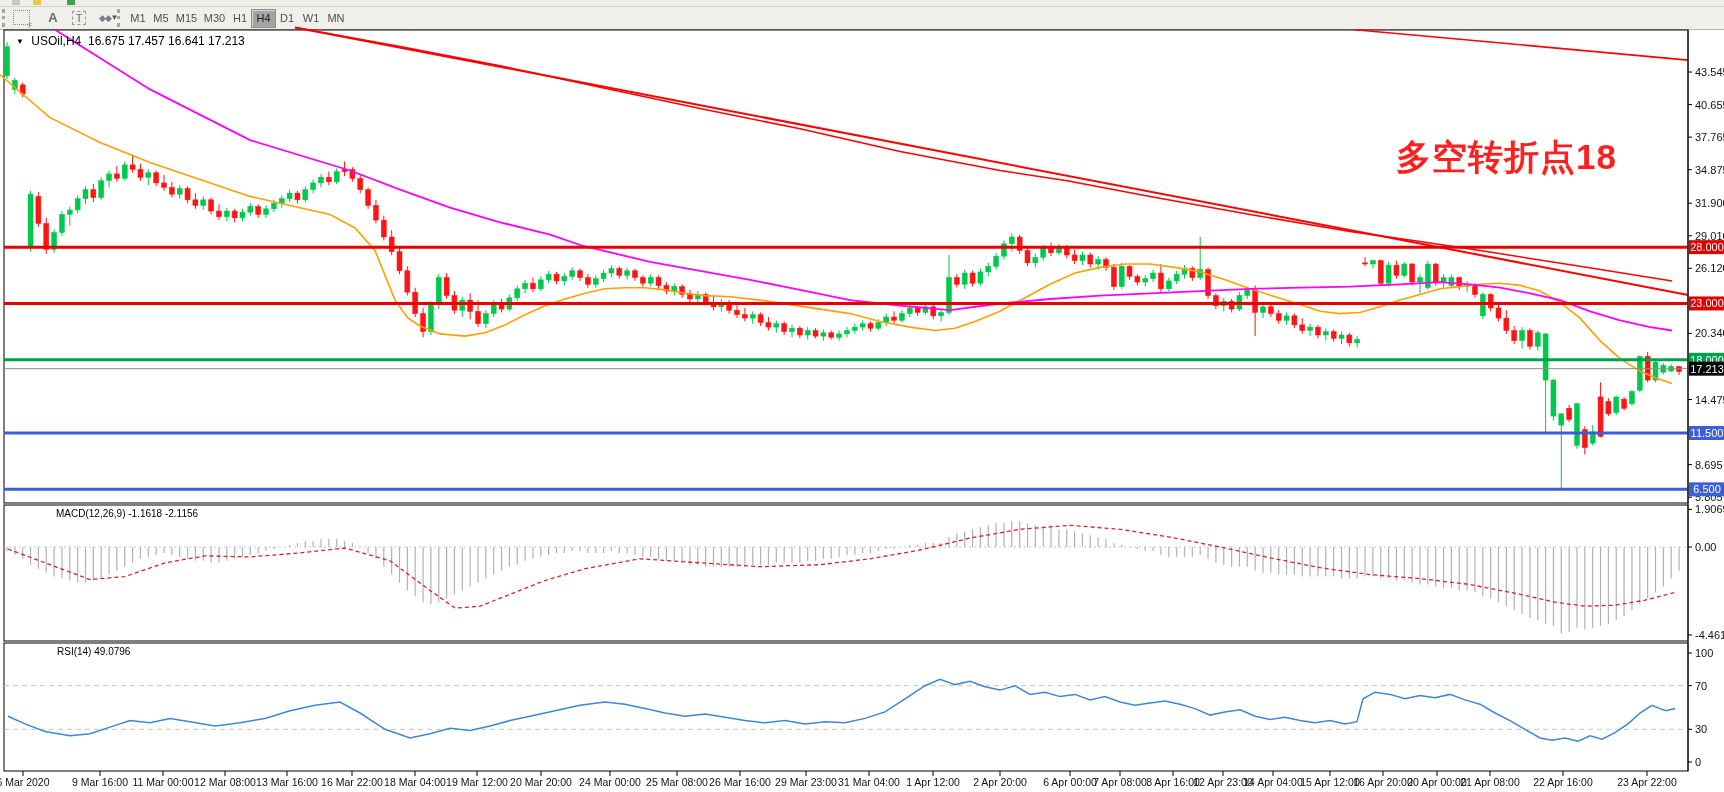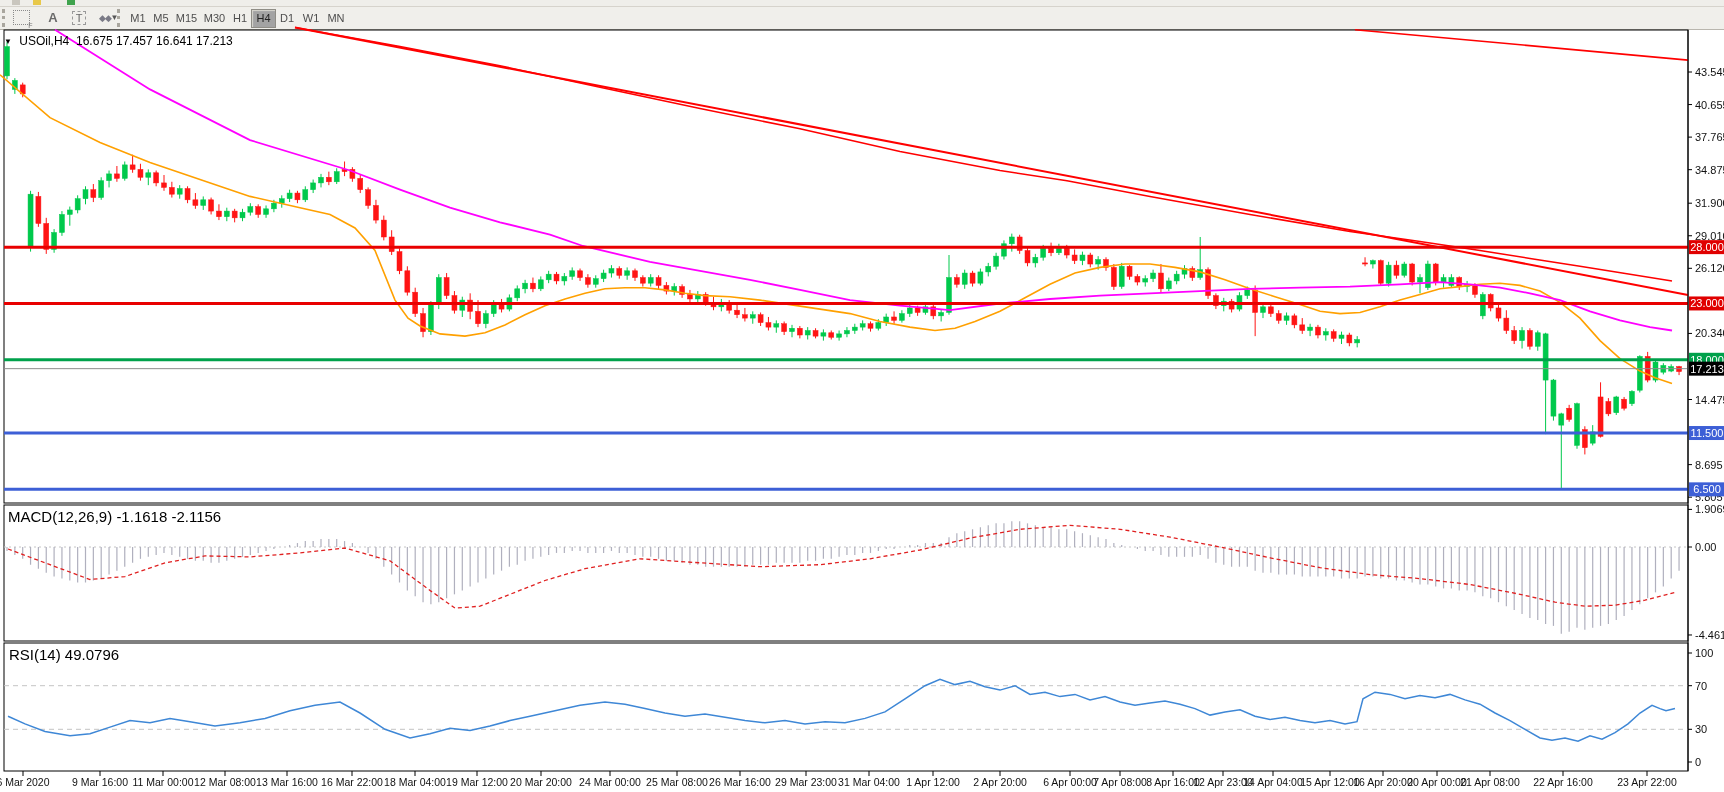--- a/index.html
+++ b/index.html
@@ -16,23 +16,23 @@
   .icon-gridf:after{content:"F";position:absolute;right:-4px;bottom:-5px;font-size:7px;color:#777;}
   .icon-a{font-weight:bold;font-size:13px;color:#6A6A6A;}
   .icon-t{font-size:11px;color:#6A6A6A;border:1px dashed #999;padding:0 3px;}
   .icon-shapes{font-size:9px;color:#7A7A86;letter-spacing:-1px;}
   .icon-caret{font-size:8px;color:#555;margin-left:3px;}
   .tf-btn{position:absolute;top:2px;height:17px;line-height:17px;text-align:center;
           font-size:11px;color:#4E4E4E;border:1px solid transparent;cursor:default;}
   .tf-btn.active{background:#a3a3a3;border:1px solid #8F8D86;box-shadow:inset 1px 1px 1px #D8D6CF;color:#222;}
   
   .chart-wrap{position:absolute;left:0;top:0;width:1724px;height:792px;}
-  .chart-title{position:absolute;left:4px;top:34px;font-size:12px;color:#000;white-space:nowrap;}
+  .chart-title{position:absolute;left:16px;top:34px;font-size:12px;color:#000;white-space:nowrap;}
   .chart-title .tri{font-size:8px;vertical-align:1px;margin-right:4px;}
-  .ind-label{position:absolute;font-size:15px;color:#000;white-space:nowrap;}
+  .ind-label{position:absolute;font-size:10px;color:#000;white-space:nowrap;margin-left:48px;}
   .annotation{position:absolute;left:1396px;top:134px;font-size:35px;font-weight:bold;color:#FF1F1F;
               font-family:"Liberation Sans",sans-serif;letter-spacing:1px;white-space:nowrap;}
   svg text{font-family:"Liberation Sans",sans-serif;}
 </style>
 </head>
 <body>
 
 <div class="screen">
 
   <div class="top-sliver">
@@ -830,20 +830,21 @@
           <line x1="1647" y1="771" x2="1647" y2="776" stroke="#000" stroke-width="1"></line>
           <text x="1647" y="786" font-size="10.5" fill="#111" text-anchor="middle">23 Apr 22:00</text>
         </svg></div>
 
     <div class="chart-title">
       <span class="tri">▼</span>
       <span>USOil,H4</span>&nbsp;
       <span>16.675 17.457 16.641 17.213</span>
     </div>
 
+    <div class="annotation">多空转折点18</div>
 
     <div class="ind-label" style="left:8px;top:508px;">
       <span>MACD(12,26,9)</span>
       <span>-1.1618</span>
       <span>-2.1156</span>
     </div>
 
     <div class="ind-label" style="left:9px;top:646px;">
       <span>RSI(14)</span>
       <span>49.0796</span>

